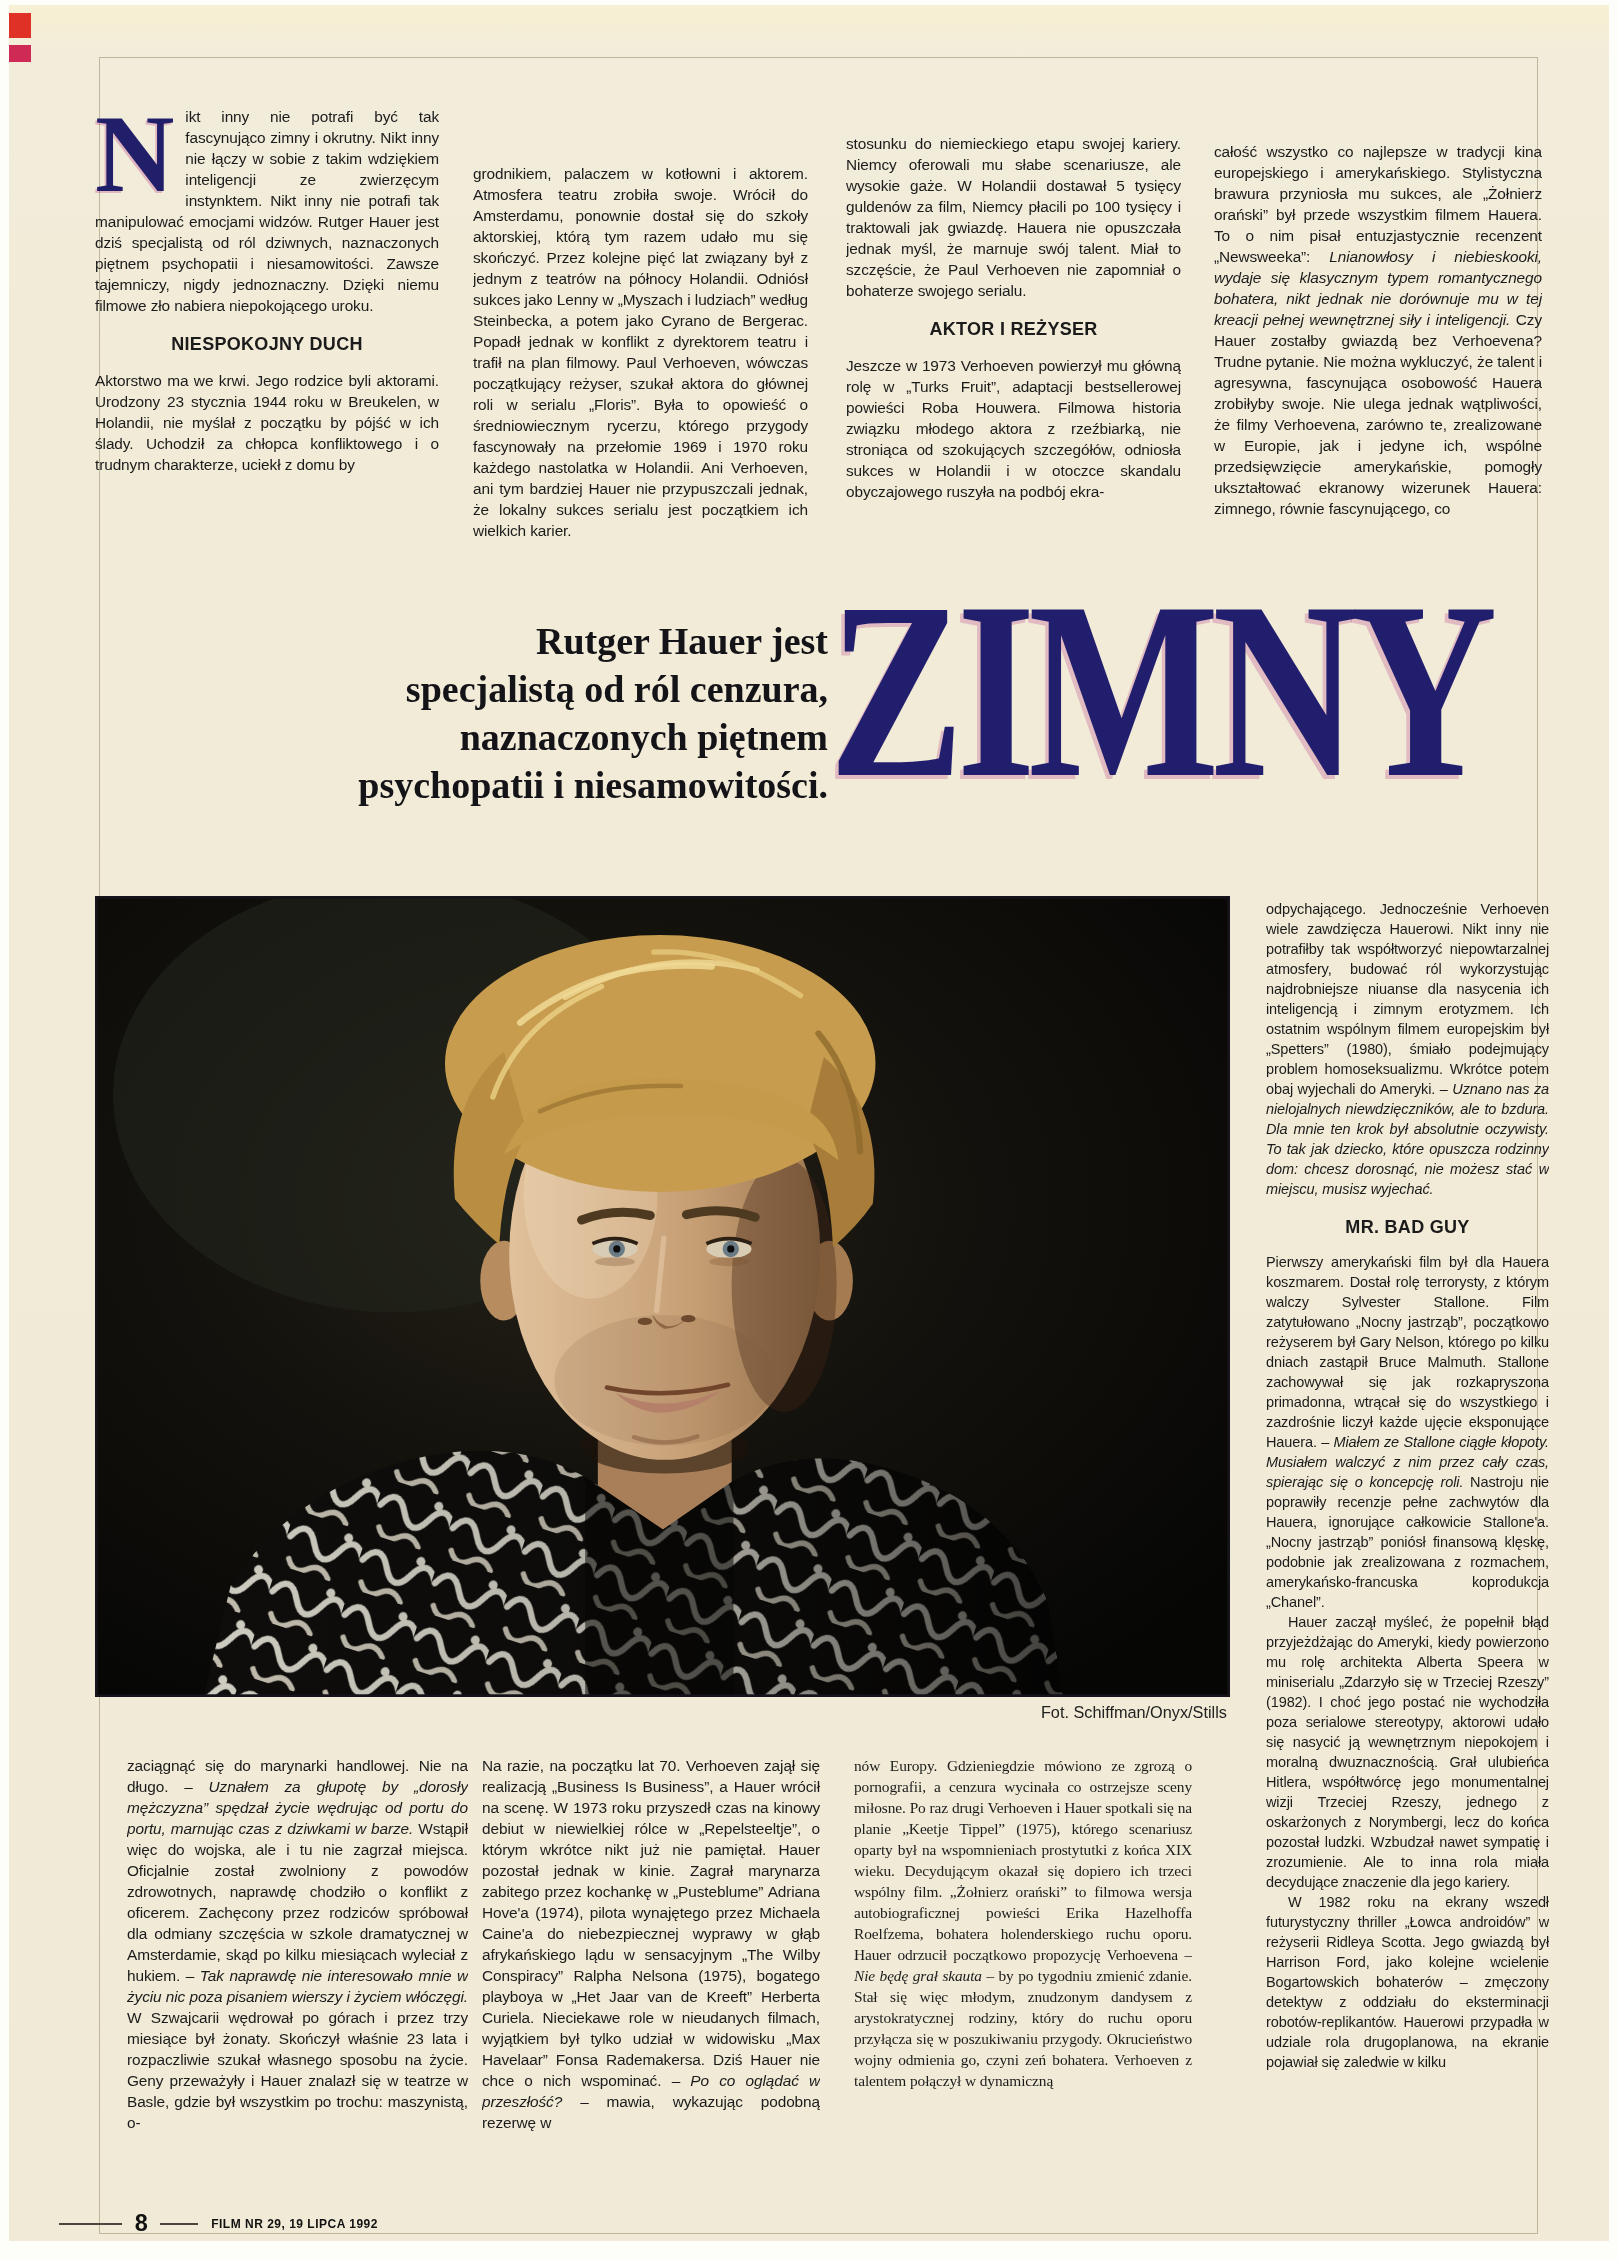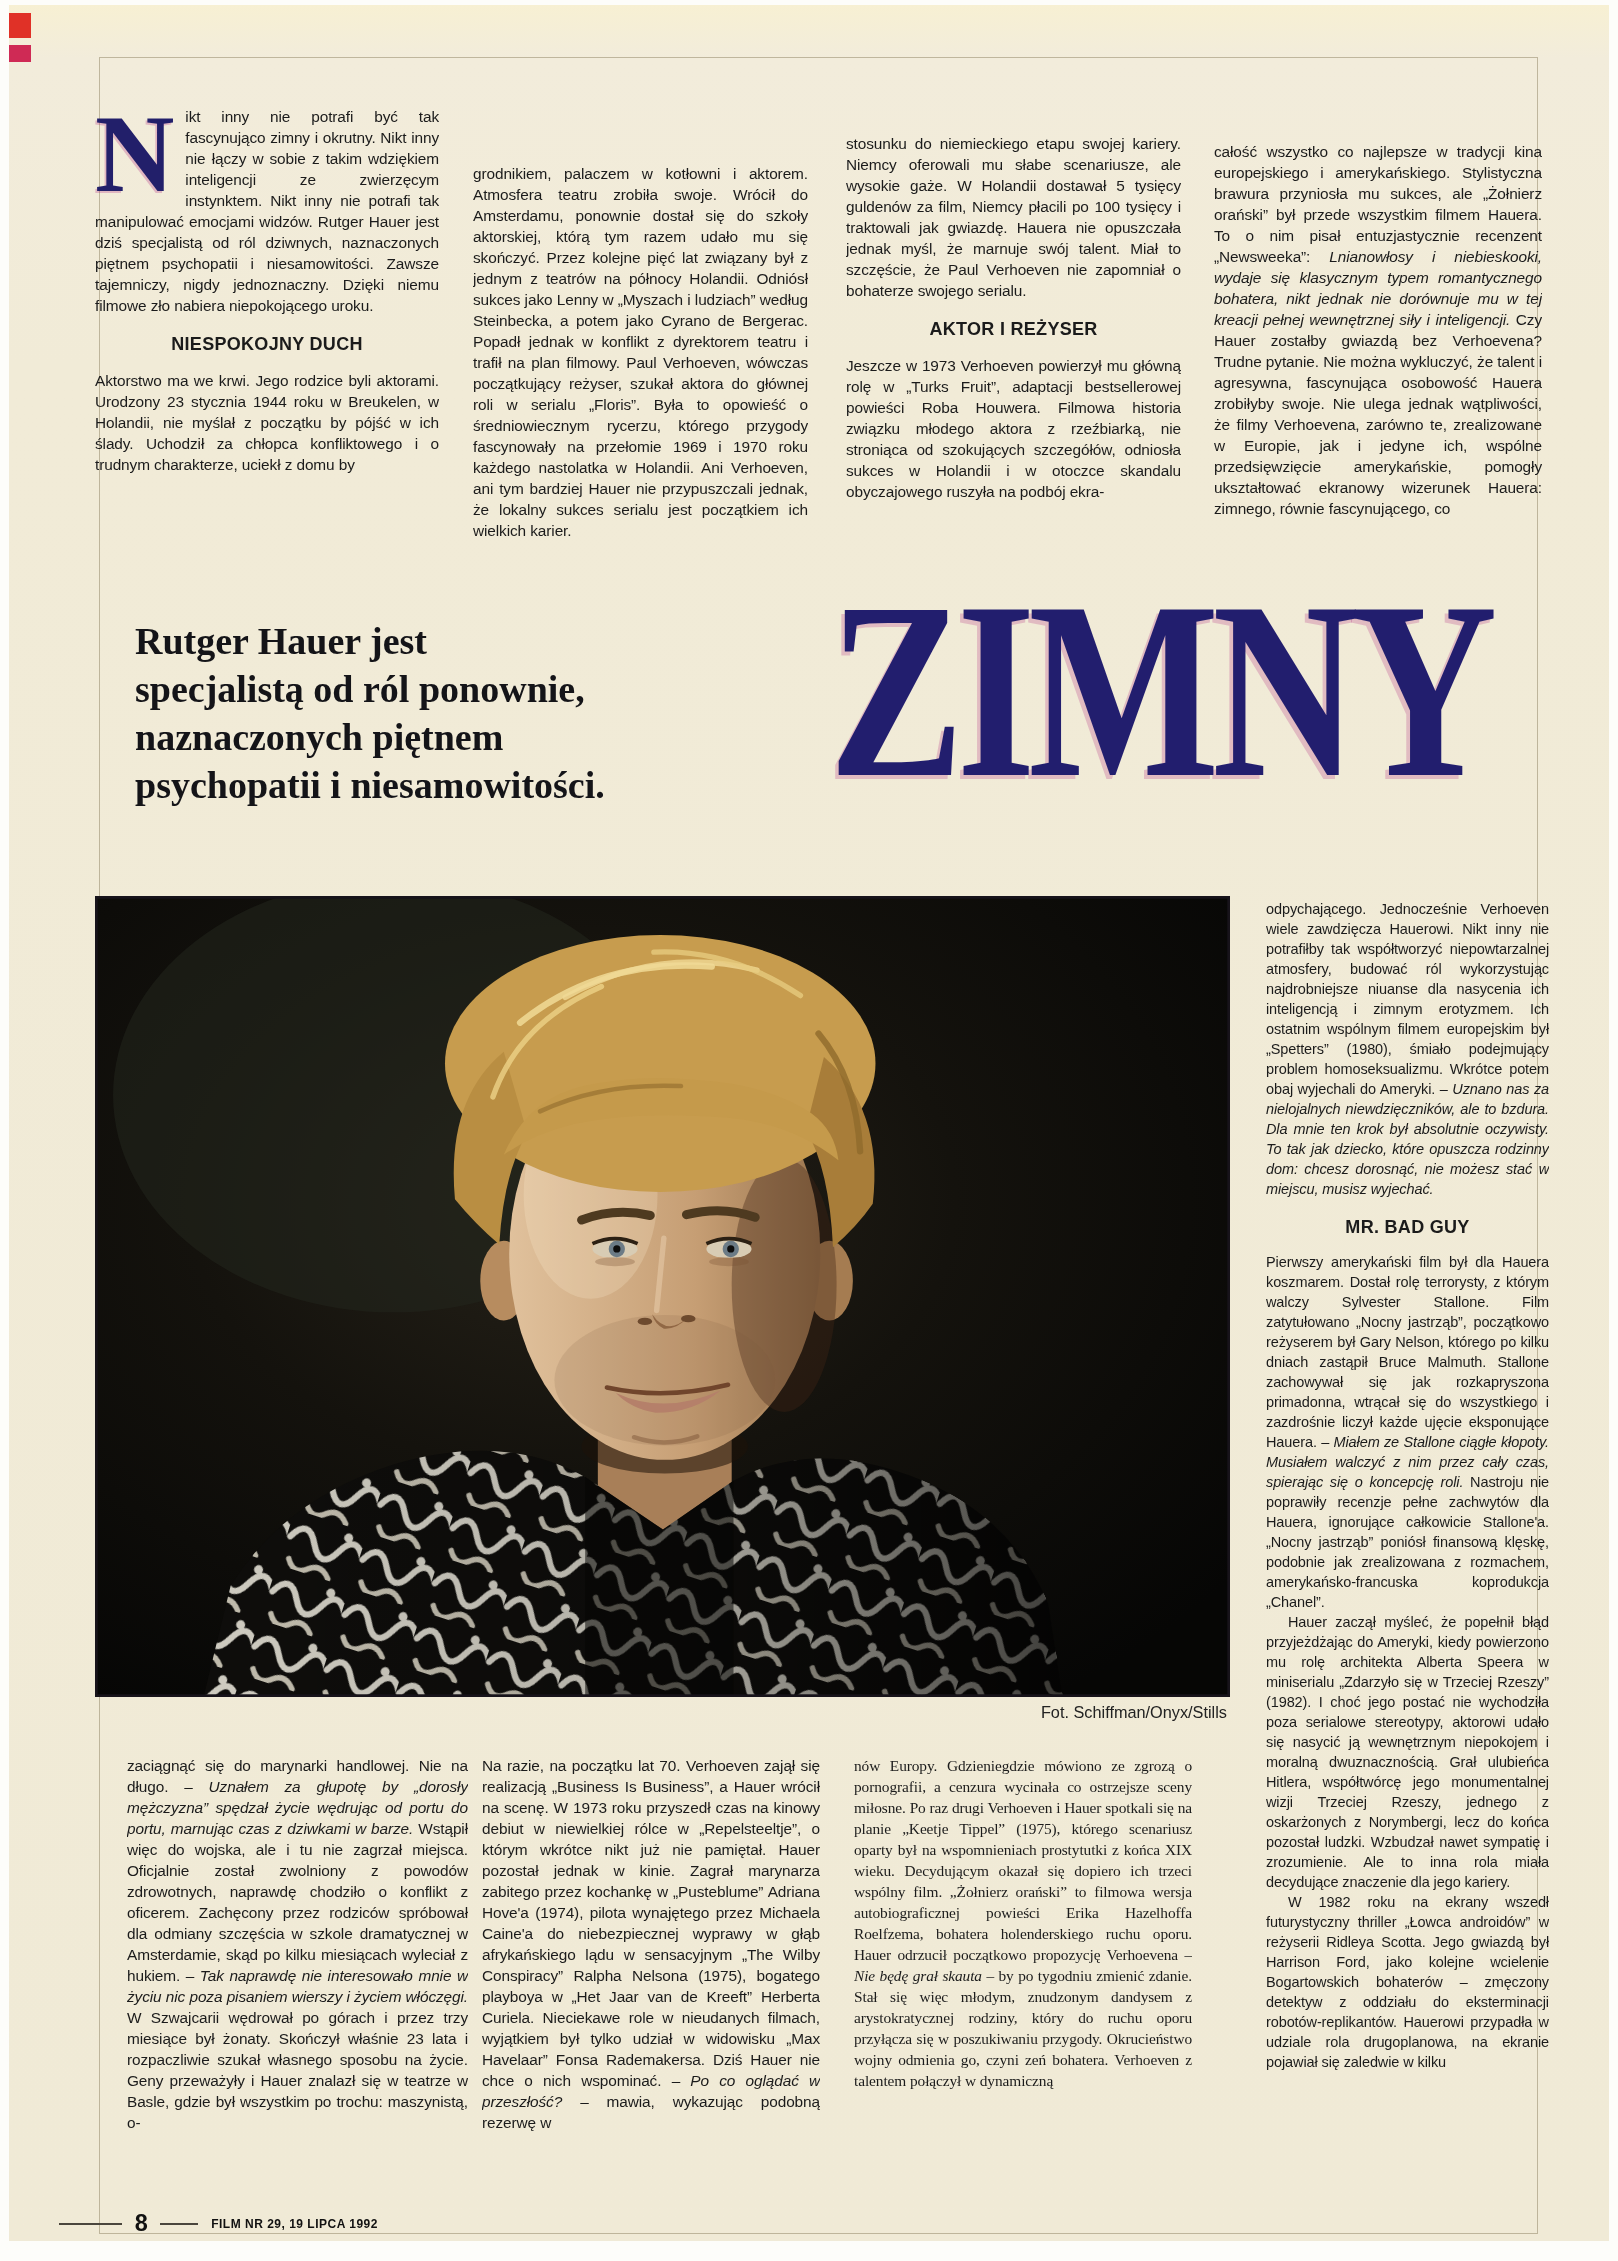--- a/index.html
+++ b/index.html
@@ -28,23 +28,23 @@
   .t1{left:86px;top:101px;width:344px;height:465px;}
   .t2{left:464px;top:136px;width:335px;height:452px;margin-top:22px;}
   .t3{left:837px;top:128px;width:335px;height:452px;}
   .t4{left:1205px;top:136px;width:328px;height:458px;}
   .side{left:1257px;top:894px;width:283px;height:1330px;font-size:14.5px;line-height:20px;}
   .b1{left:118px;top:1750px;width:341px;height:460px;}
   .b2{left:473px;top:1750px;width:338px;height:460px;}
   .b3{left:845px;top:1750px;width:338px;height:460px;font-family:Liberation Serif, serif;}
 
   
-  .lead{position:absolute;left:90px;top:612px;width:729px;
+  .lead{position:absolute;left:90px;top:612px;width:729px;text-align:right;
         font-family:"Liberation Serif",serif;font-weight:bold;font-size:38px;
-        line-height:48px;color:#141418;padding-left:36px;}
+        line-height:48px;color:#141418;}
   .zimny{position:absolute;left:820px;top:568px;font-family:"Liberation Serif",serif;
          font-weight:bold;font-size:253px;line-height:.93;color:#221e6e;
          letter-spacing:-9px;transform:scaleX(.80);transform-origin:left top;
          text-shadow:-4.5px 3.6px 0 rgba(170,20,120,.22);white-space:nowrap;}
 
   
   .photo{position:absolute;left:86px;top:891px;width:1135px;height:801px;background:#0b0a08;}
   .photo svg{display:block;width:100%;height:100%;}
   .credit{position:absolute;left:814px;top:1697px;width:404px;text-align:right;
           font-size:16.3px;line-height:20px;color:#222;}
@@ -79,21 +79,21 @@
         <p class="ni"><span>stosunku do niemieckiego etapu swojej kariery. Niemcy oferowali mu słabe scenariusze, ale wysokie gaże. W Holandii dostawał 5 tysięcy guldenów za film, Niemcy płacili po 100 tysięcy i traktowali jak gwiazdę. Hauera nie opuszczała jednak myśl, że marnuje swój talent. Miał to szczęście, że Paul Verhoeven nie zapomniał o bohaterze swojego serialu.</span></p>
         <div class="subhead">AKTOR I REŻYSER</div>
         <p class="ni"><span>Jeszcze w 1973 Verhoeven powierzył mu główną rolę w „Turks Fruit”, adaptacji bestsellerowej powieści Roba Houwera. Filmowa historia związku młodego aktora z rzeźbiarką, nie stroniąca od szokujących szczegółów, odniosła sukces w Holandii i w otoczce skandalu obyczajowego ruszyła na podbój ekra-</span></p>
       </div>
     <div class="col t4">
         <p class="ni"><span>całość wszystko co najlepsze w tradycji kina europejskiego i amerykańskiego. Stylistyczna brawura przyniosła mu sukces, ale „Żołnierz orański” był przede wszystkim filmem Hauera. To o nim pisał entuzjastycznie recenzent „Newsweeka”: </span><span class="it">Lnianowłosy i niebieskooki, wydaje się klasycznym typem romantycznego bohatera, nikt jednak nie dorównuje mu w tej kreacji pełnej wewnętrznej siły i inteligencji.</span><span> Czy Hauer zostałby gwiazdą bez Verhoevena? Trudne pytanie. Nie można wykluczyć, że talent i agresywna, fascynująca osobowość Hauera zrobiłyby swoje. Nie ulega jednak wątpliwości, że filmy Verhoevena, zarówno te, zrealizowane w Europie, jak i jedyne ich, wspólne przedsięwzięcie amerykańskie, pomogły ukształtować ekranowy wizerunek Hauera: zimnego, równie fascynującego, co</span></p>
       </div>
 
     <div class="lead">
       <div>Rutger Hauer jest</div>
-      <div>specjalistą od ról ponownie,</div>
+      <div>specjalistą od ról cenzura,</div>
       <div>naznaczonych piętnem</div>
       <div>psychopatii i niesamowitości.</div>
     </div>
     <div class="zimny">ZIMNY</div>
 
     <div class="photo">
       <svg viewBox="0 0 1255 885" preserveAspectRatio="none">
         <defs>
           <radialGradient id="bgGrad" cx="42%" cy="38%" r="75%">
             <stop offset="0%" stop-color="#262219"></stop>

